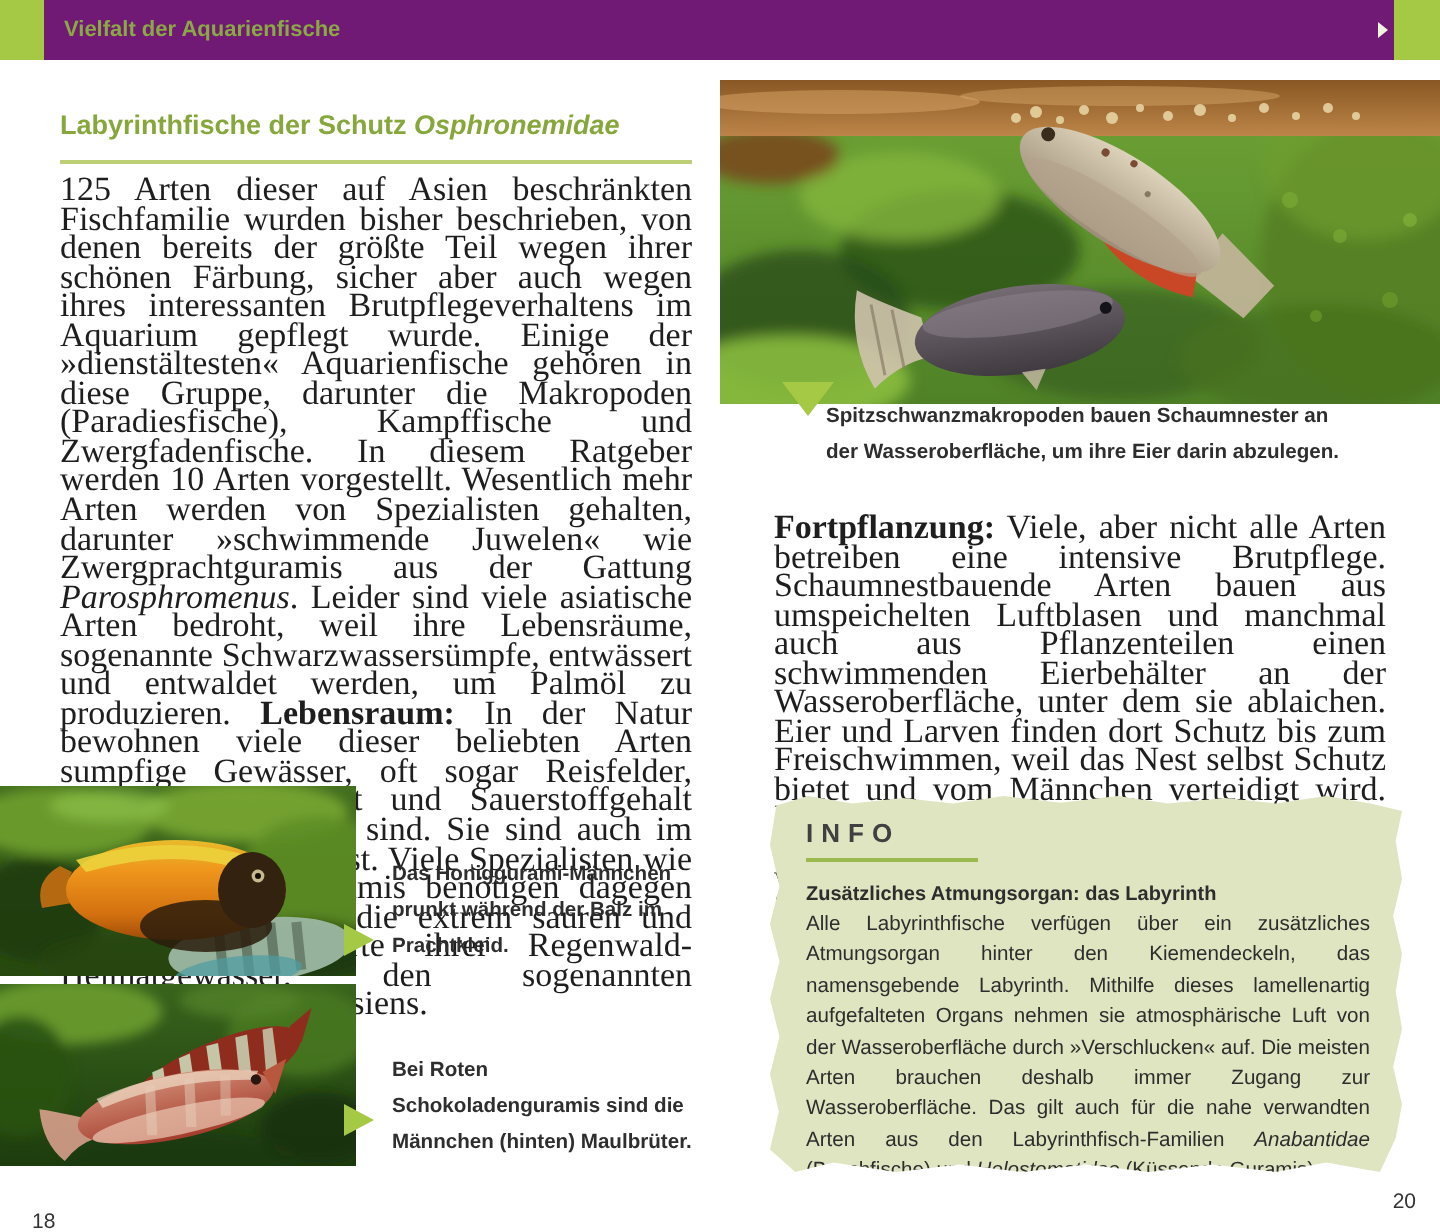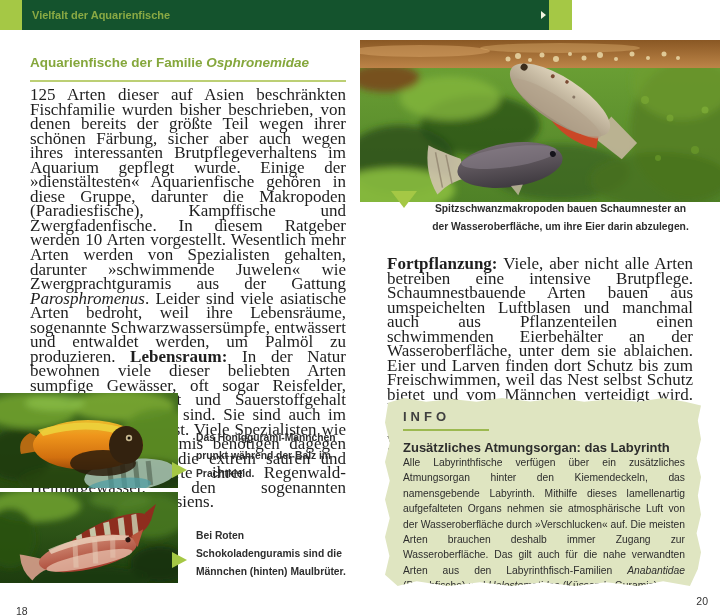--- a/index.html
+++ b/index.html
@@ -1,20 +1,20 @@
 <!DOCTYPE html>
 <html><head>
 <meta charset="utf-8">
 <style>
   html,body{margin:0;padding:0;background:#888;}
   .page{position:relative;width:720px;height:616px;background:#ffffff;overflow:hidden;
         font-family:"Liberation Sans",sans-serif;}
 
   
-  .header-bar{position:absolute;left:0;top:0;width:572px;height:30px;background:#14532d;}
+  .header-bar{position:absolute;left:0;top:0;width:720px;height:30px;background:#701a75;}
   .header-tab{position:absolute;top:0;height:30px;background:#a5c845;}
   .header-tab.left{left:0;width:22px;}
   .header-tab.right{right:0;width:23px;}
   .header-title{position:absolute;top:0;height:30px;line-height:30px;
         font-size:11px;font-weight:bold;color:#8aa944;}
   .header-title.left{left:32px;}
   .header-title.right{right:34px;}
   .header-arrow{position:absolute;top:11px;right:26px;width:0;height:0;
         border-left:5px solid #f0f3de;border-top:4px solid transparent;border-bottom:4px solid transparent;}
 
@@ -41,53 +41,53 @@
   
   .tri-right{position:absolute;width:0;height:0;
         border-left:15px solid #a5c845;border-top:8px solid transparent;border-bottom:8px solid transparent;}
   .tri-down{position:absolute;width:0;height:0;
         border-top:17px solid #a5c845;border-left:13px solid transparent;border-right:13px solid transparent;}
 
   
   .caption{position:absolute;font-size:10.3px;font-weight:bold;line-height:18px;color:#2e2e2e;}
   .cap-1{left:196px;top:429px;width:155px;}
   .cap-2{left:196px;top:527px;width:150px;}
-  .cap-big{left:428px;top:200px;width:265px;text-align:center;}
+  .cap-big{left:413px;top:200px;width:265px;}
 
   
   .info-box{position:absolute;left:385px;top:398px;width:316px;height:188px;background:#dfe5c1;
         clip-path:polygon(1% 2.5%,6% 0%,13% 2%,21% 0.5%,29% 2%,37% 0%,46% 1.8%,55% 0%,63% 2%,72% 0.5%,
         80% 2%,88% 0%,95% 2%,100% 4%,99% 12%,100% 22%,98.6% 32%,100% 42%,99% 52%,100% 62%,
         98.6% 72%,100% 82%,99% 91%,96.5% 100%,88% 97.5%,80% 100%,70% 98%,60% 100%,50% 98%,
         40% 100%,30% 98%,20% 100%,10% 97.5%,4% 100%,0% 94%,1.4% 84%,0% 74%,1.5% 64%,0% 54%,
         1.5% 44%,0% 34%,1.5% 24%,0% 13%);}
   .info-inner{padding:11px 16px 0 18px;}
   .info-title{font-size:13px;font-weight:bold;letter-spacing:4px;color:#404040;}
   .info-rule{width:86px;border-top:2px solid #9cb950;margin:5px 0 9px 0;}
-  .info-subtitle{font-size:13px;font-weight:bold;color:#2d2d2d;line-height:15px;}
+  .info-subtitle{font-size:10px;font-weight:bold;color:#2d2d2d;line-height:15px;}
   .info-body{font-size:10.3px;line-height:15.4px;color:#2d2d2d;text-align:justify;}
 
   
   .page-num{position:absolute;top:595px;font-size:10.5px;color:#333;}
   .page-num.left{left:16px;margin-top:10px;}
   .page-num.right{right:12px;}
 </style>
 </head>
 <body>
 
 <div class="page">
 
   <div class="header-bar">
     <div class="header-tab left"></div>
     <div class="header-tab right"></div>
     <span class="header-title left">Vielfalt der Aquarienfische</span>
     <span class="header-arrow"></span>
   </div>
 
-  <h1 class="article-heading" style="margin:0;"><span>Aquarienfische der Familie </span><span class="i">Osphronemidae</span></h1>
+  <h1 class="article-heading" style="margin:0;"><span>Labyrinthfische der Schutz </span><span class="i">Osphronemidae</span></h1>
   <div class="heading-rule"></div>
   <p class="body-text body-left" style="margin:0;"><span>125 Arten dieser auf Asien beschränkten Fischfamilie wurden bisher beschrieben, von denen bereits der größte Teil wegen ihrer schönen Färbung, sicher aber auch wegen ihres interessanten Brutpflegeverhaltens im Aquarium gepflegt wurde. Einige der »dienstältesten« Aquarienfische gehören in diese Gruppe, darunter die Makropoden (Paradiesfische), Kampffische und Zwergfadenfische. In diesem Ratgeber werden 10 Arten vorgestellt. Wesentlich mehr Arten werden von Spezialisten gehalten, darunter »schwimmende Juwelen« wie Zwergprachtguramis aus der Gattung </span><span class="i">Parosphromenus</span><span>. Leider sind viele asiatische Arten bedroht, weil ihre Lebensräume, sogenannte Schwarzwassersümpfe, entwässert und entwaldet werden, um Palmöl zu produzieren. </span><span class="b">Lebensraum:</span><span> In der Natur bewohnen viele dieser beliebten Arten sumpfige Gewässer, oft sogar Reisfelder, deren Wasserqualität und Sauerstoffgehalt nicht immer optimal sind. Sie sind auch im Aquarium recht robust. Viele Spezialisten wie die Schokoladenguramis benötigen dagegen auch im Aquarium die extrem sauren und weichen Wasserwerte ihrer Regenwald-Heimatgewässer, den sogenannten Torfsümpfen Südostasiens.</span></p>
 
   <figure class="photo photo-honey" style="margin:0;">
     <svg width="178" height="95" viewBox="0 0 178 95">
       <defs>
         <linearGradient id="hnbg" x1="0" y1="0" x2="0" y2="1">
           <stop offset="0" stop-color="#44701f"></stop>
             <stop offset="1" stop-color="#27490f"></stop>
         </linearGradient>

